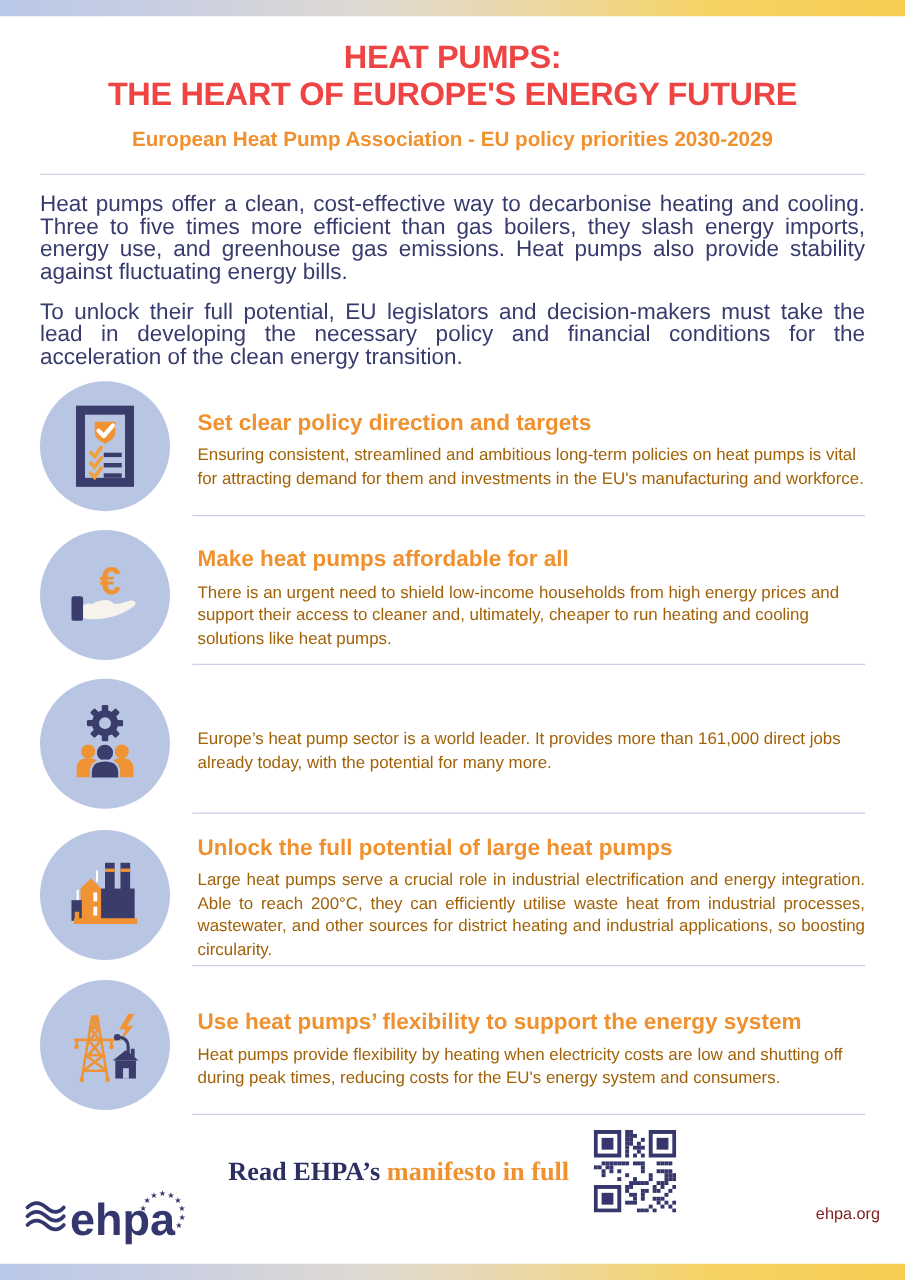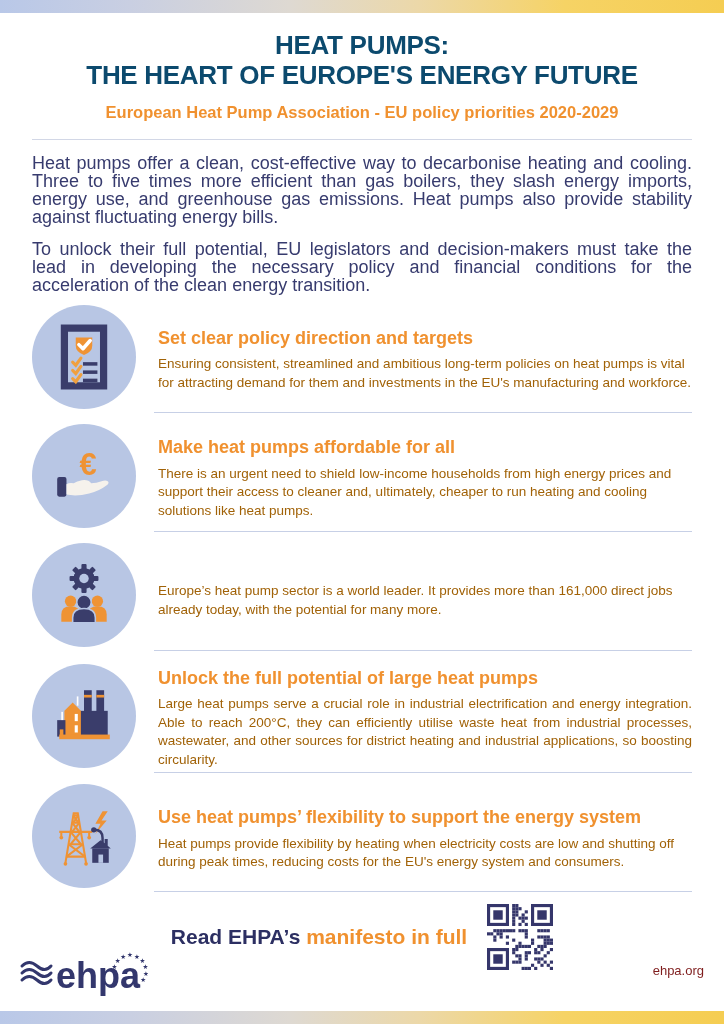--- a/index.html
+++ b/index.html
@@ -11,21 +11,21 @@
   }
   .gradient-bar {
     position:absolute; left:0; width:100%; height:13px;
     background:linear-gradient(90deg,#b9c8e8 0%,#c9cfe2 18%,#ded9d2 40%,#ecd8a8 58%,#f6d365 78%,#f5cd52 100%);
   }
   .bar-top { top:0; }
   .bar-bottom { bottom:0; }
 
   .header { text-align:center; padding-top:30px; }
   .title {
-    color:#0c4a6e; font-size:26px; font-weight:800; line-height:1.17; letter-spacing:-0.3px;
+    color:#ef4444; font-size:26px; font-weight:800; line-height:1.17; letter-spacing:-0.3px;
   }
   .subtitle { color:#f0912f; font-size:16.5px; font-weight:700; margin-top:12px; }
 
   .content { padding:0 32px; }
   .top-divider { height:1px; background:#d2d7e6; margin-top:17px; }
 
   .intro p { font-size:18px; line-height:18px; margin-top:14px; text-align:justify; color:#373b6e; }
   .intro .bold { font-weight:700; }
 
   .priorities { margin-top:2px; }
@@ -35,39 +35,39 @@
     background:#b8c6e4; display:flex; align-items:center; justify-content:center;
   }
   .p-text { flex:1; padding-top:6px; }
   .p-title { color:#f0912f; font-size:18px; font-weight:700; line-height:1.2; }
   .p-body { font-size:13.5px; line-height:18.5px; margin-top:6px; color:#a16207; }
   .p-body.justify { text-align:justify; }
   .p-divider { height:1px; background:#c7d0e6; margin:3px 0 0 122px; }
 
   .cta-row { position:absolute; top:904px; left:0; right:0;
     display:flex; justify-content:center; align-items:center; gap:20px; }
-  .cta-text { font-size:21px; font-weight:800; color:#2c2f62; }
+  .cta-text { font-size:21px; font-weight:800; color:#2c2f62;font-family:Liberation Serif, serif; }
   .cta-text .hl { color:#f0912f; }
   .qr-box { width:66px; height:66px; background:#fff; }
 
   .logo { position:absolute; left:18px; top:945px; }
   .website { position:absolute; right:20px; top:963px; font-size:13px; color:#7f1d1d; }
 </style>
 </head>
 <body>
 
 <div class="page">
   <div class="gradient-bar bar-top"></div>
 
   <div class="header">
     <div class="title">
       <div>HEAT PUMPS:</div>
       <div>THE HEART OF EUROPE'S ENERGY FUTURE</div>
     </div>
-    <div class="subtitle">European Heat Pump Association - EU policy priorities 2020-2029</div>
+    <div class="subtitle">European Heat Pump Association - EU policy priorities 2030-2029</div>
   </div>
 
   <div class="content">
     <div class="top-divider"></div>
 
     <div class="intro">
       <p>Heat pumps offer a clean, cost-effective way to decarbonise heating and cooling. Three to five times more efficient than gas boilers, they slash energy imports, energy use, and greenhouse gas emissions. Heat pumps also provide stability against fluctuating energy bills.</p>
       <p>To unlock their full potential, EU legislators and decision-makers must take the lead in developing the necessary policy and financial conditions for the acceleration of the clean energy transition.</p>
     </div>
 

